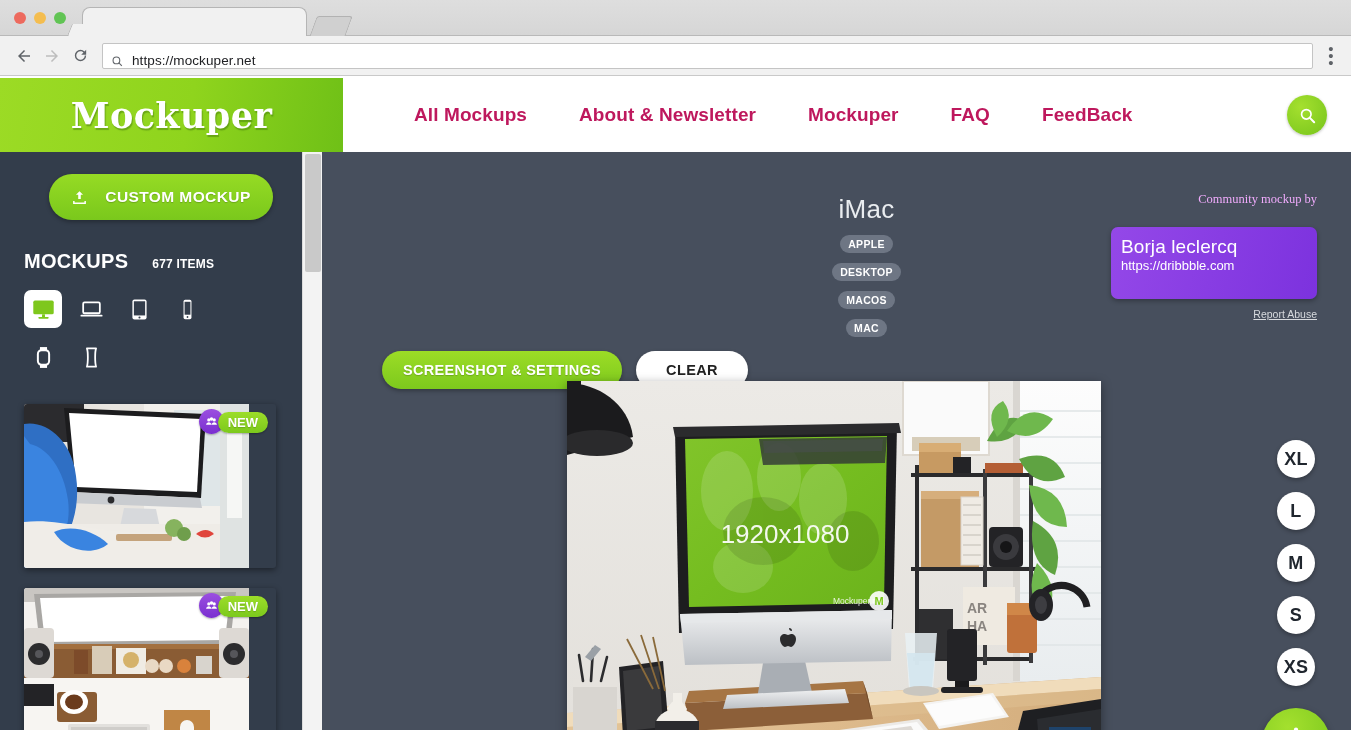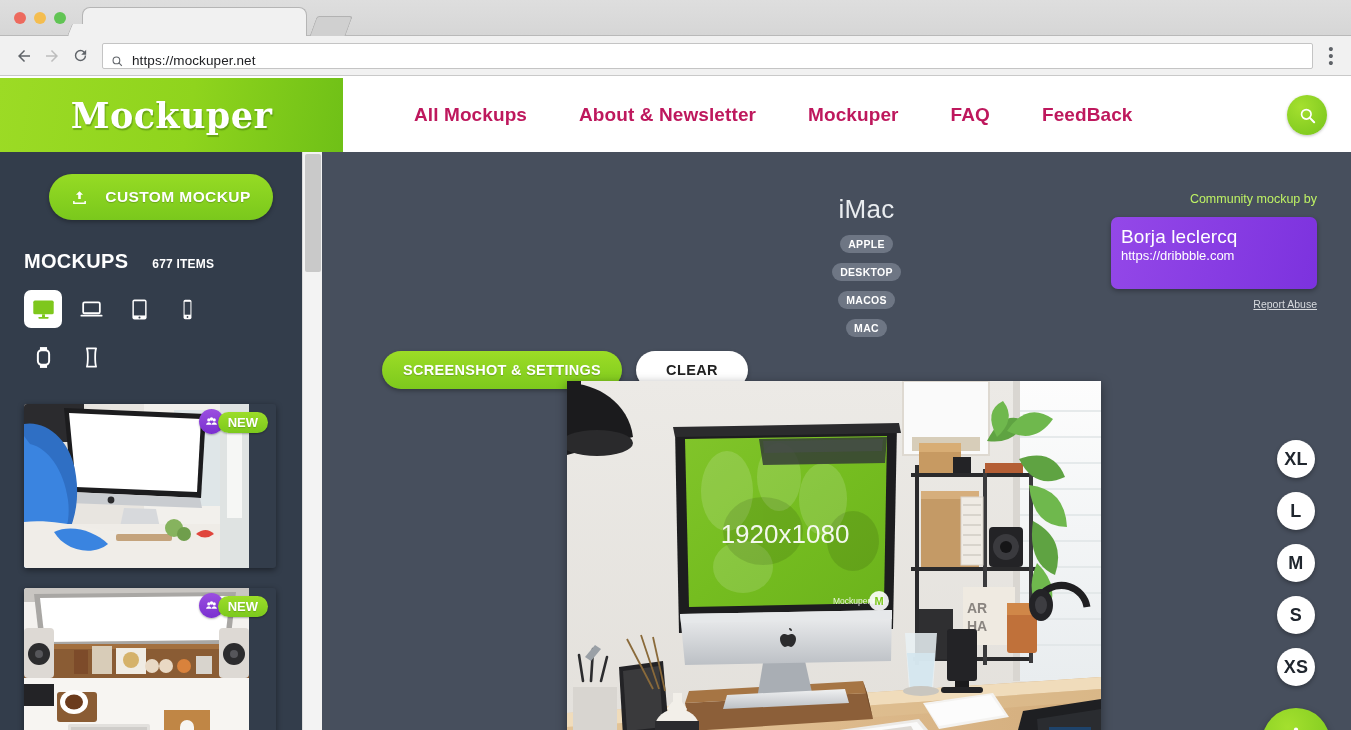--- a/index.html
+++ b/index.html
@@ -157,21 +157,21 @@
   }
   .btn-sec {
     background:#fff; color:#222; font-weight:bold; font-size:14.5px;
     padding:11px 30px; border-radius:22px; letter-spacing:.4px; border:none;
     box-shadow:0 2px 4px rgba(0,0,0,.3);
     font-family:"Liberation Sans", sans-serif;
   }
 
   
   .attrib { position:absolute; right:34px; top:40px; width:206px; text-align:right; }
-  .attrib .lbl { color:#bef264; font-size:12.5px; margin-bottom:11px; }
+  .attrib .lbl { color:#f0abfc; font-size:12.5px; margin-bottom:20px;font-family:Liberation Serif, serif; }
   .attrib .card {
     background: linear-gradient(105deg,#9448e8,#7c32de);
     border-radius:7px; padding:9px 10px 26px; text-align:left;
     box-shadow:0 2px 5px rgba(0,0,0,.3);
   }
   .attrib .card .name { color:#fff; font-size:19px; line-height:1.12; letter-spacing:.1px; }
   .attrib .card .url { color:#fff; font-size:13px; margin-top:1px; }
   .attrib .report { display:inline-block; margin-top:9px; color:#d7dade; font-size:10.5px; text-decoration:underline; }
 
   

